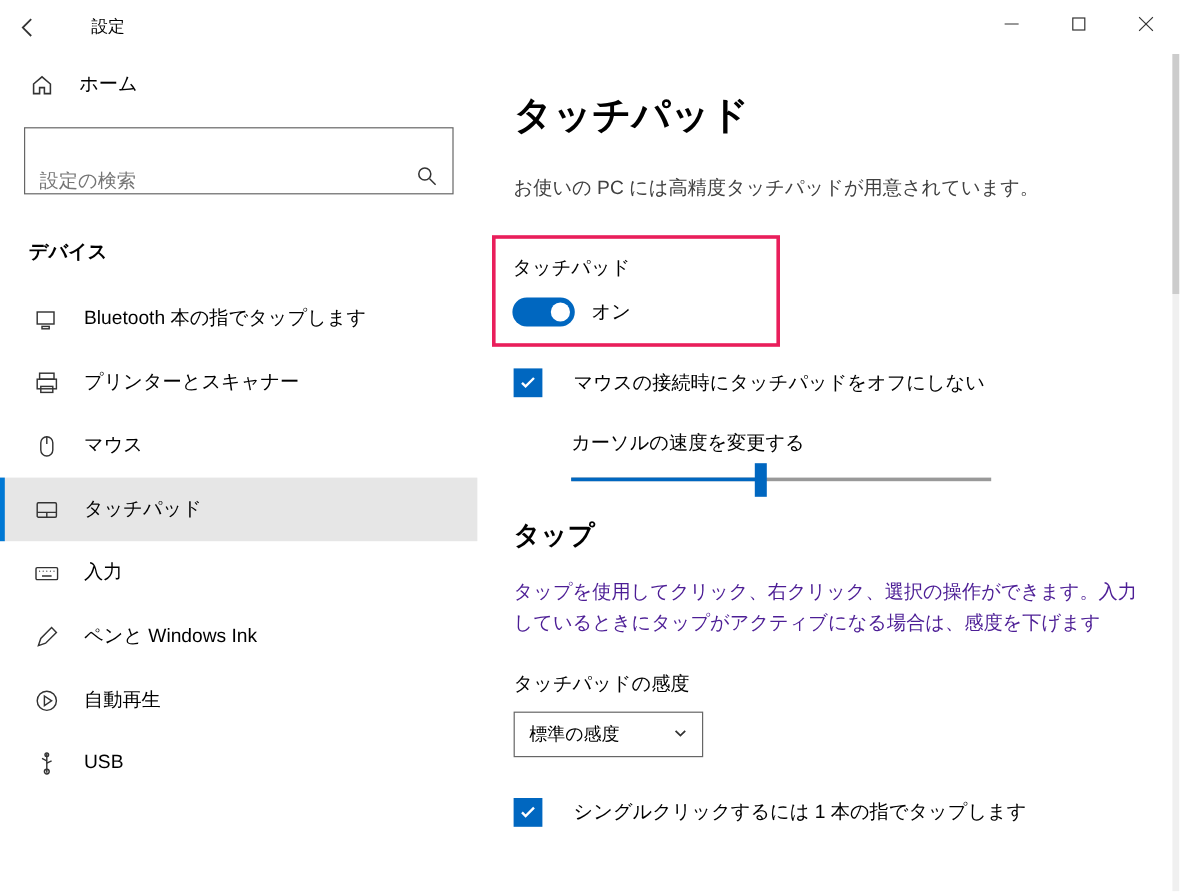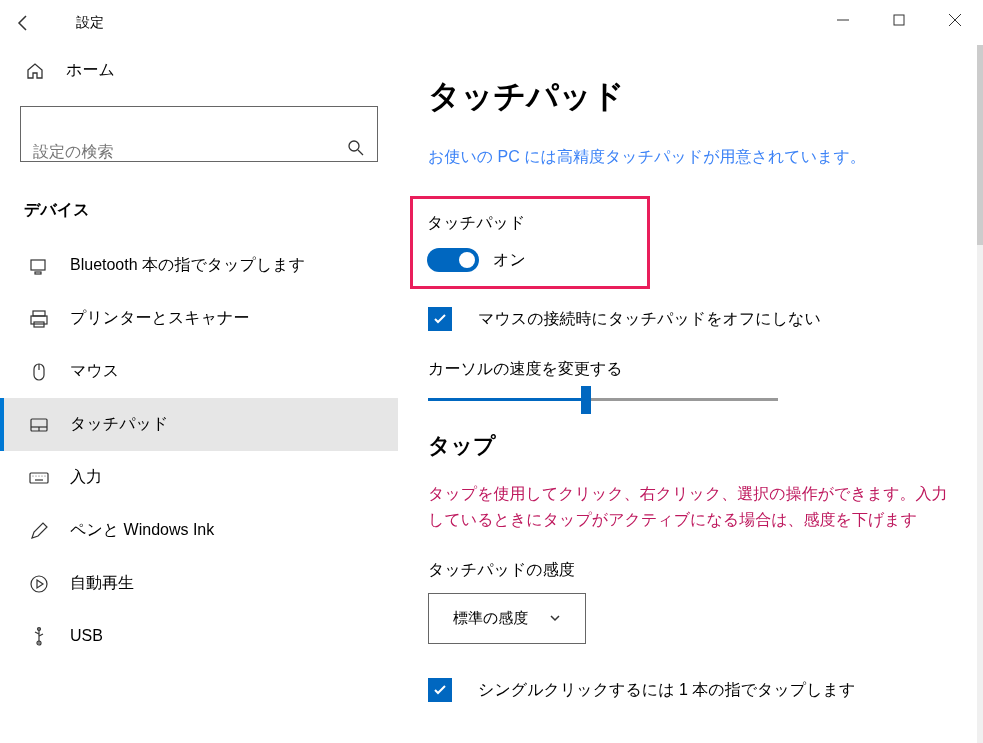--- a/index.html
+++ b/index.html
@@ -103,21 +103,21 @@
       overflow-y: auto;
       position: relative;
     }
     .page-title {
       font-size: 32px;
       font-weight: 600;
       margin-bottom: 28px;
     }
     .description {
       font-size: 16px;
-      color: #3b82f6;
+      color: #404040;
       margin-bottom: 28px;
     }
     .highlight-box {
       border: 3px solid #e91e5b;
       padding: 14px 14px 14px 14px;
       margin-bottom: 18px;
       margin-left: -18px;
       width: 240px;
     }
     .section-label {
@@ -157,21 +157,21 @@
       width: 24px;
       height: 24px;
       background: #0067c0;
       display: flex;
       align-items: center;
       justify-content: center;
       cursor: pointer;
     }
     .checkbox svg { stroke: #fff; }
     .checkbox-label { font-size: 16px; }
-    .slider-section { margin-bottom: 30px; }
+    .slider-section { margin-bottom: 30px; margin-left: 48px; }
     .slider-label { font-size: 16px; margin-bottom: 18px; }
     .slider-track {
       width: 350px;
       height: 3px;
       background: #999;
       position: relative;
       cursor: pointer;
     }
     .slider-fill {
       height: 3px;
@@ -187,33 +187,33 @@
       top: -12px;
       transform: translateX(-50%);
     }
     .section-heading {
       font-size: 22px;
       font-weight: 600;
       margin: 30px 0 20px 0;
     }
     .section-desc {
       font-size: 16px;
-      color: #be185d;
+      color: #4c1d95;
       margin-bottom: 28px;
       line-height: 1.6;
     }
     .dropdown-label { font-size: 16px; margin-bottom: 12px; }
     .dropdown {
       border: 1.5px solid #666;
       width: 158px;
-      height: 51px;
+      height: 38px;
       display: flex;
       align-items: center;
       justify-content: space-between;
-      padding: 0 24px;
+      padding: 0 12px;
       cursor: pointer;
       margin-bottom: 34px;
       font-size: 15px;
     }
     .scrollbar {
       position: absolute;
       right: 0;
       top: 0;
       width: 6px;
       height: 100%;

